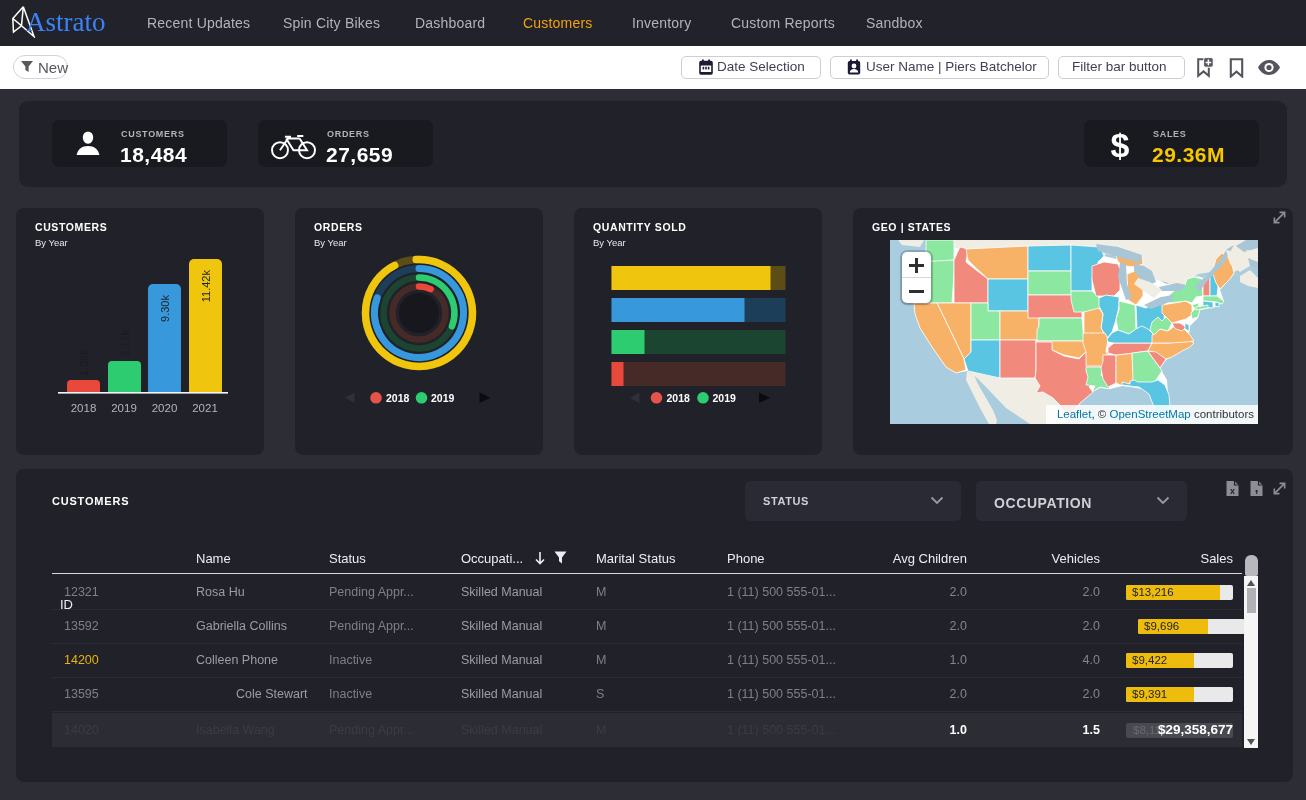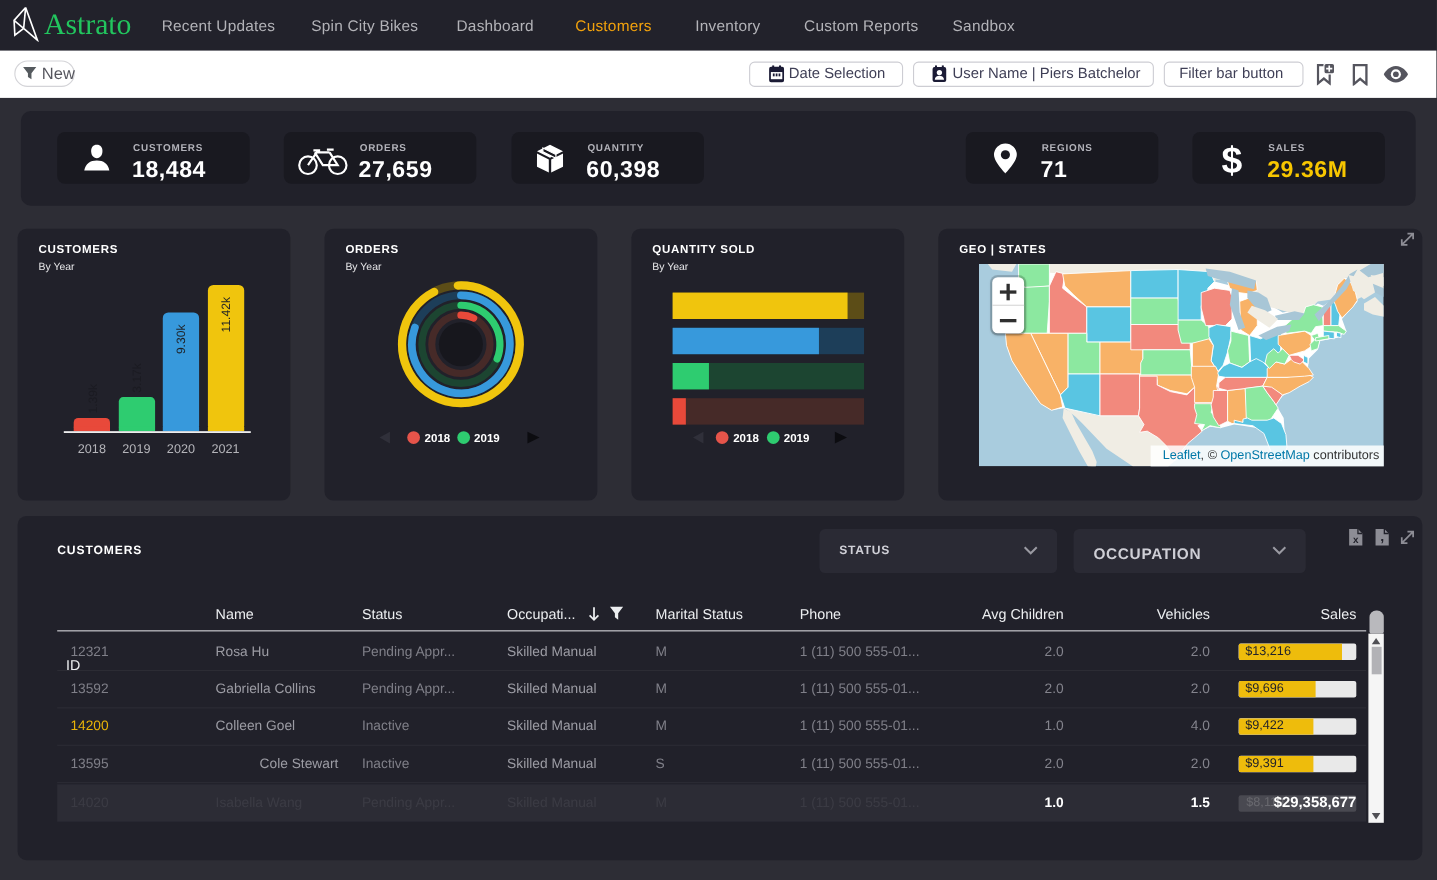--- a/index.html
+++ b/index.html
@@ -4,21 +4,21 @@
 <style>
 * { margin:0; padding:0; box-sizing:border-box; }
 html,body { width:1306px; height:800px; overflow:hidden; background:#2d2d35; font-family:"Liberation Sans", sans-serif; }
 .abs { position:absolute; }
 #stage { position:relative; width:1306px; height:800px; background:#2d2d35; }
 
 
 #nav { position:absolute; left:0; top:0; width:1306px; height:46px; background:#22222b; }
 .navitem { position:absolute; top:15px; font-size:14px; color:#b3b3b8; letter-spacing:0.2px; }
 .navitem.active { color:#f2a20c; }
-#logo-text { position:absolute; left:40px; top:7px; font-family:"Liberation Serif", serif; font-size:27px; color:#22c55e; }
+#logo-text { position:absolute; left:26px; top:7px; font-family:"Liberation Serif", serif; font-size:27px; color:#3b82f6; }
 
 
 #toolbar { position:absolute; left:0; top:46px; width:1306px; height:43px; background:#ffffff; }
 .pill { position:absolute; left:13px; top:55px; width:55px; height:24px; border:1px solid #d4d4d8; border-radius:13px; background:#fff; }
 .tbtn { position:absolute; top:56px; height:23px; border:1px solid #cdcdd3; border-radius:5px; background:#fff; color:#3f3f56; font-size:14.5px; line-height:21px; }
 
 
 #kpiwrap { position:absolute; left:19px; top:101px; width:1268px; height:86px; background:#21212a; border-radius:9px; }
 .kpi { position:absolute; top:120px; width:175px; height:47px; background:#191920; border-radius:7px; }
 .kpi .lab { position:absolute; left:69px; top:9px; font-size:9px; font-weight:bold; color:#b2b2b9; letter-spacing:0.7px; }
@@ -115,38 +115,20 @@
   <div class="kpi" style="left:258px;">
     <svg class="abs" style="left:12px; top:13px;" width="47" height="27" viewBox="0 0 38 22">
         <g fill="none" stroke="#fff" stroke-width="1.6">
           <circle cx="8" cy="14" r="6.5"></circle>
           <circle cx="30" cy="14" r="6.5"></circle>
           <path d="M8 14 L14.5 4.5 H24 M13 4.5 L19 14 L30 14 L24 4.5 M22 2.5 h5 M12 3 h5"></path>
         </g>
       </svg>
     <div class="lab">ORDERS</div>
       <div class="num">27,659</div>
-  </div>
-  <div class="kpi" style="left:465px;">
-    <svg class="abs" style="left:21px; top:10px;" width="28" height="29" viewBox="0 0 26 26">
-        <path d="M13 1 L24 6.5 L13 12 L2 6.5 Z" fill="#fff"></path>
-        <path d="M2 8.5 L12 13.5 V24.5 L2 19.5 Z" fill="#fff"></path>
-        <path d="M24 8.5 L14 13.5 V24.5 L24 19.5 Z" fill="#fff"></path>
-        <path d="M7 3.8 L18 9.3 L18 12.5 L7 7 Z" fill="#191920" stroke="#fff" stroke-width="1"></path>
-      </svg>
-    <div class="lab">QUANTITY</div>
-      <div class="num">60,398</div>
-  </div>
-  <div class="kpi" style="left:878px;">
-    <svg class="abs" style="left:24px; top:9px;" width="24" height="30" viewBox="0 0 22 27">
-        <path d="M11 1 a9.5 9.5 0 0 1 9.5 9.5 c0 6-9.5 15.5-9.5 15.5 S1.5 16.5 1.5 10.5 A9.5 9.5 0 0 1 11 1 Z" fill="#fff"></path>
-        <circle cx="11" cy="10.5" r="3.8" fill="#191920"></circle>
-      </svg>
-    <div class="lab">REGIONS</div>
-      <div class="num">71</div>
   </div>
   <div class="kpi" style="left:1084px;">
     <svg class="abs" style="left:24px; top:7px;" width="24" height="36" viewBox="0 0 24 36">
         <text x="12" y="30" text-anchor="middle" font-size="34" font-weight="bold" fill="#fff" font-family="Liberation Sans">$</text>
       </svg>
     <div class="lab">SALES</div>
       <div class="num" style="color:#f7c600;">29.36M</div>
   </div>
 
   <div class="card" style="left:16px;">
@@ -367,27 +349,27 @@
       </div>
       <div class="abs" style="left:52px; top:609px; width:1190px; height:1px; background:rgba(255,255,255,0.05);"></div>
       <div class="td" style="left:64px; top:609px;color:#7f7f88;">13592</div>
       <div class="td" style="left:196px; top:609px;">Gabriella Collins</div>
       <div class="td" style="left:329px; top:609px;color:#7f7f88;">Pending Appr...</div>
       <div class="td" style="left:461px; top:609px;">Skilled Manual</div>
       <div class="td" style="left:596px; top:609px;color:#7f7f88;">M</div>
       <div class="td" style="left:727px; top:609px;color:#7f7f88;">1 (11) 500 555-01...</div>
       <div class="td tdr" style="left:817px; top:609px; width:150px; color:#84848d;">2.0</div>
       <div class="td tdr" style="left:950px; top:609px; width:150px; color:#84848d;">2.0</div>
-      <div class="salesbar" style="top:618.5px;">
+      <div class="salesbar" style="top:618.5px;margin-left:12px;">
         <div class="fill" style="width:70px;"></div>
         <div class="v">$9,696</div>
       </div>
       <div class="abs" style="left:52px; top:643px; width:1190px; height:1px; background:rgba(255,255,255,0.05);"></div>
       <div class="td" style="left:64px; top:643px;color:#eab308;">14200</div>
-      <div class="td" style="left:196px; top:643px;">Colleen Goel</div>
+      <div class="td" style="left:196px; top:643px;">Colleen Phone</div>
       <div class="td" style="left:329px; top:643px;color:#7f7f88;">Inactive</div>
       <div class="td" style="left:461px; top:643px;">Skilled Manual</div>
       <div class="td" style="left:596px; top:643px;color:#7f7f88;">M</div>
       <div class="td" style="left:727px; top:643px;color:#7f7f88;">1 (11) 500 555-01...</div>
       <div class="td tdr" style="left:817px; top:643px; width:150px; color:#84848d;">1.0</div>
       <div class="td tdr" style="left:950px; top:643px; width:150px; color:#84848d;">4.0</div>
       <div class="salesbar" style="top:652.5px;">
         <div class="fill" style="width:68px;"></div>
         <div class="v">$9,422</div>
       </div>

